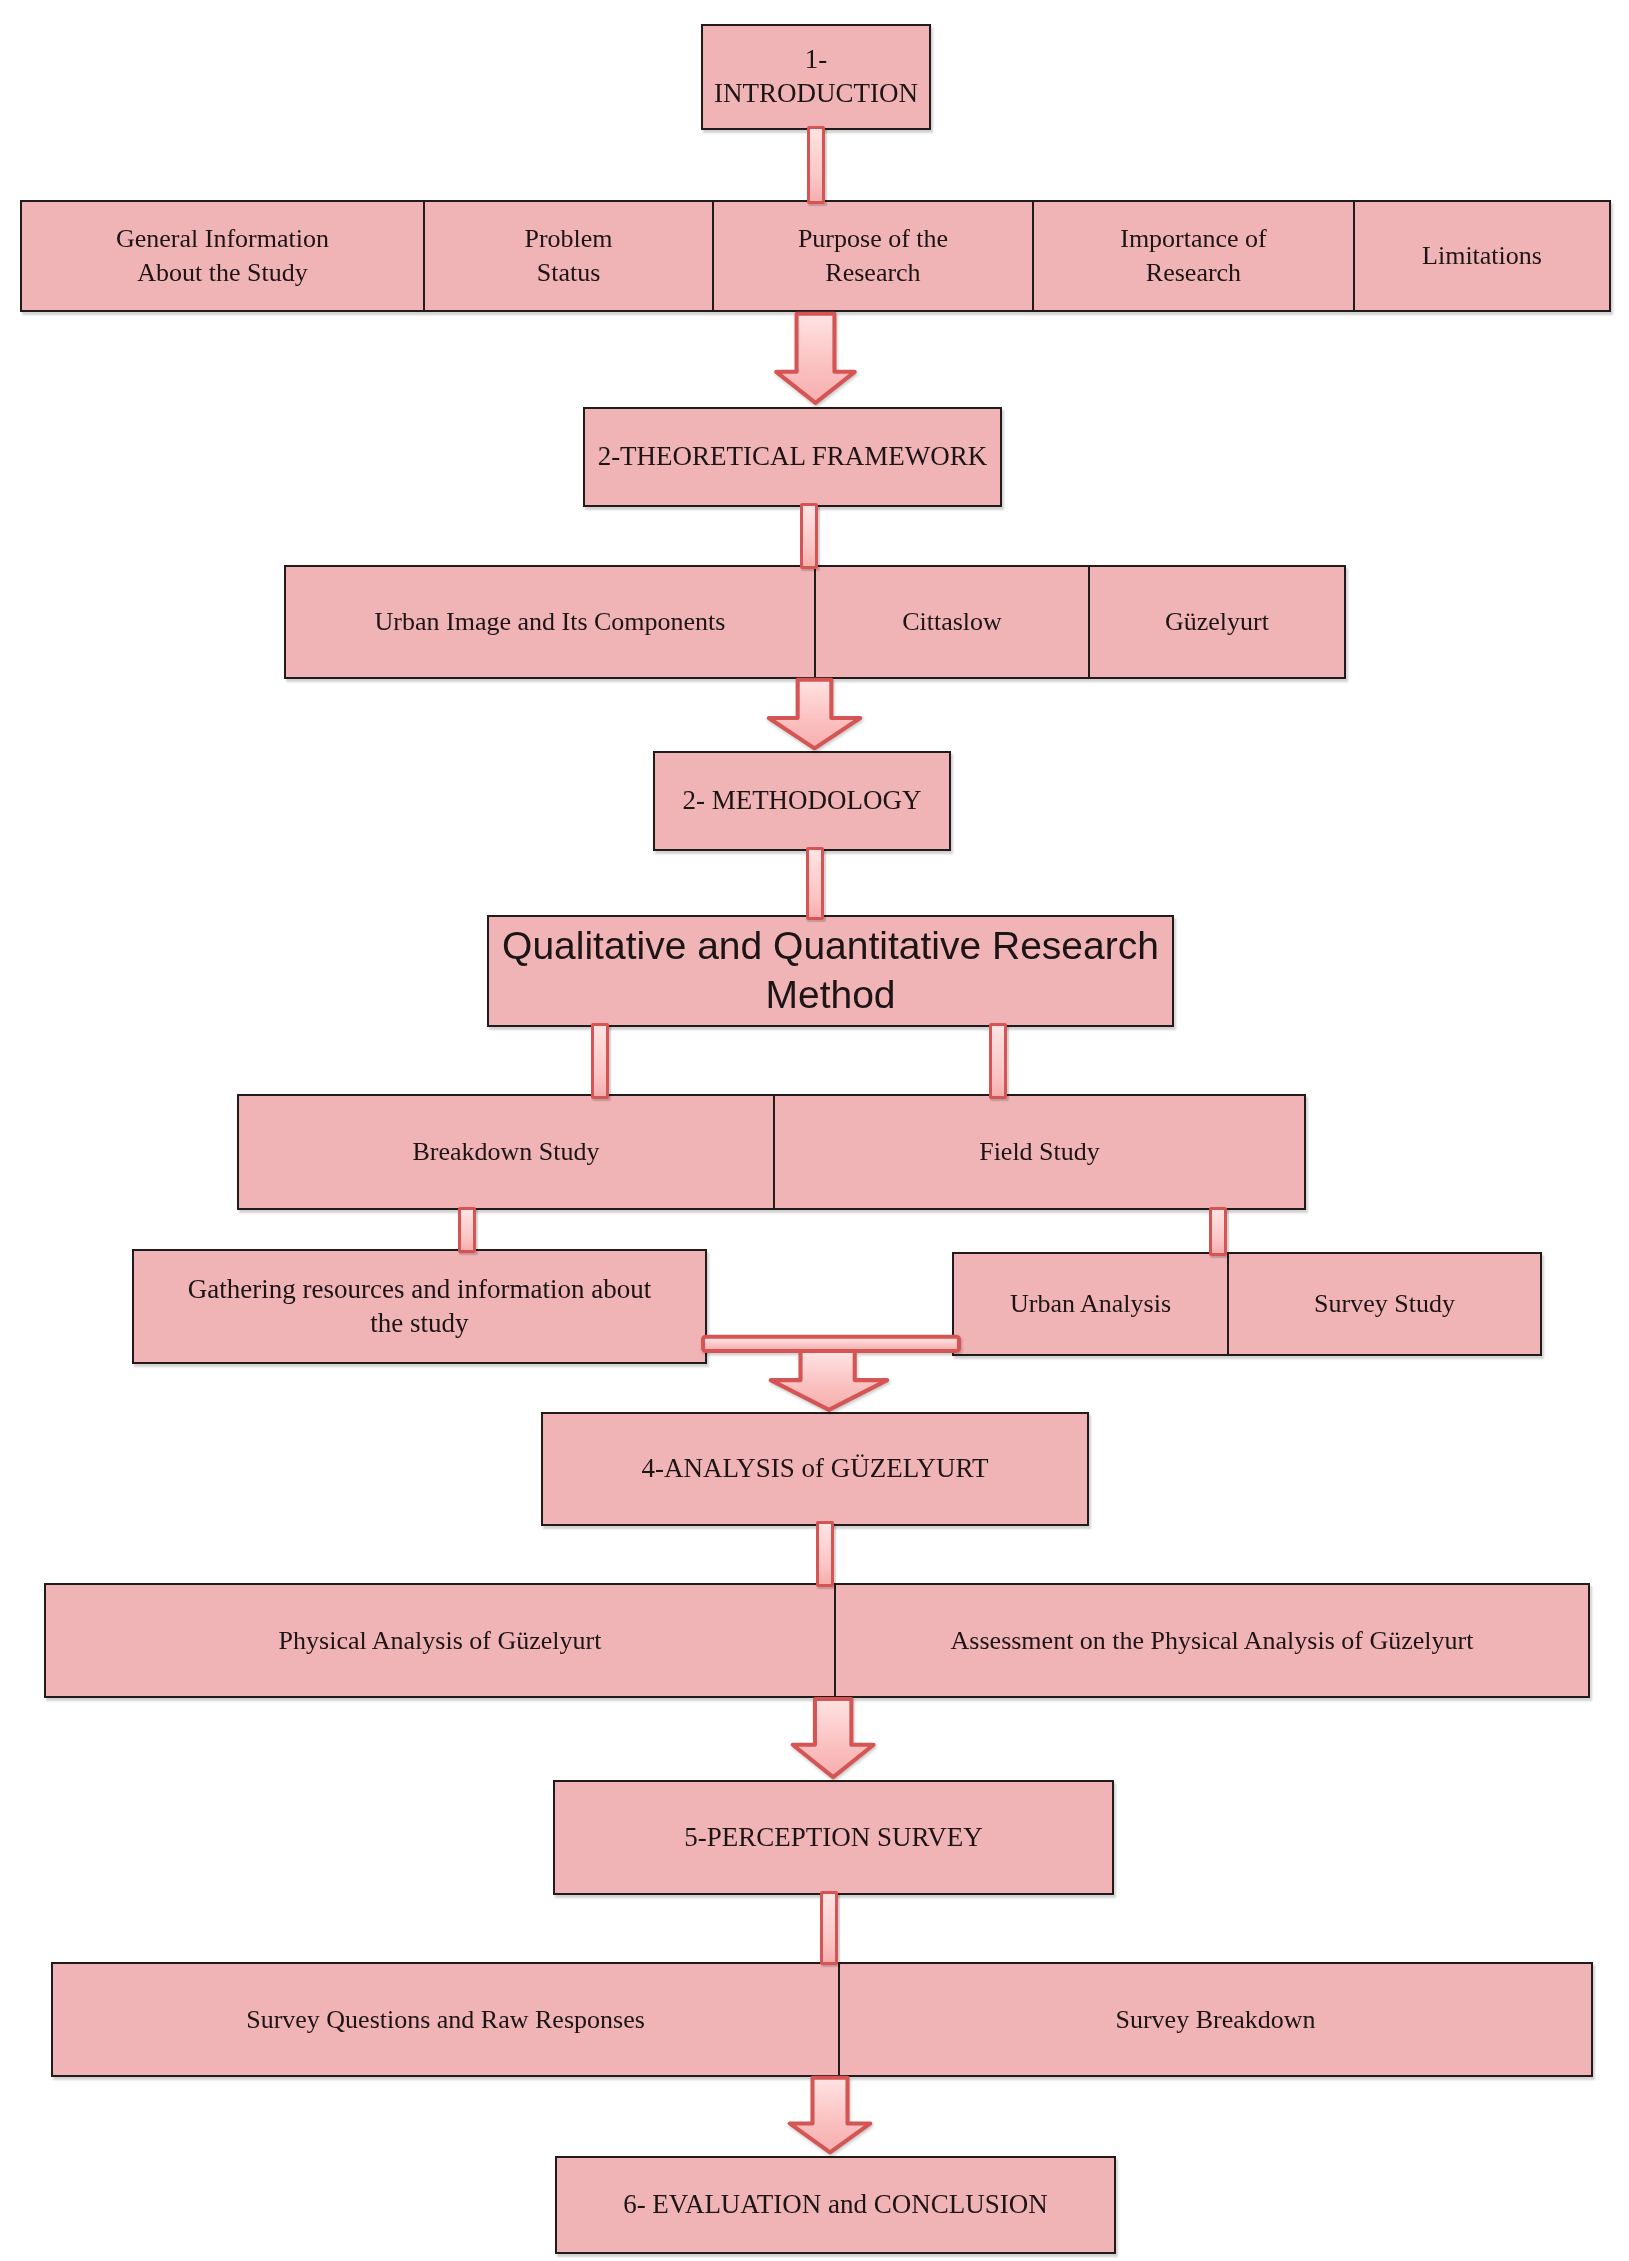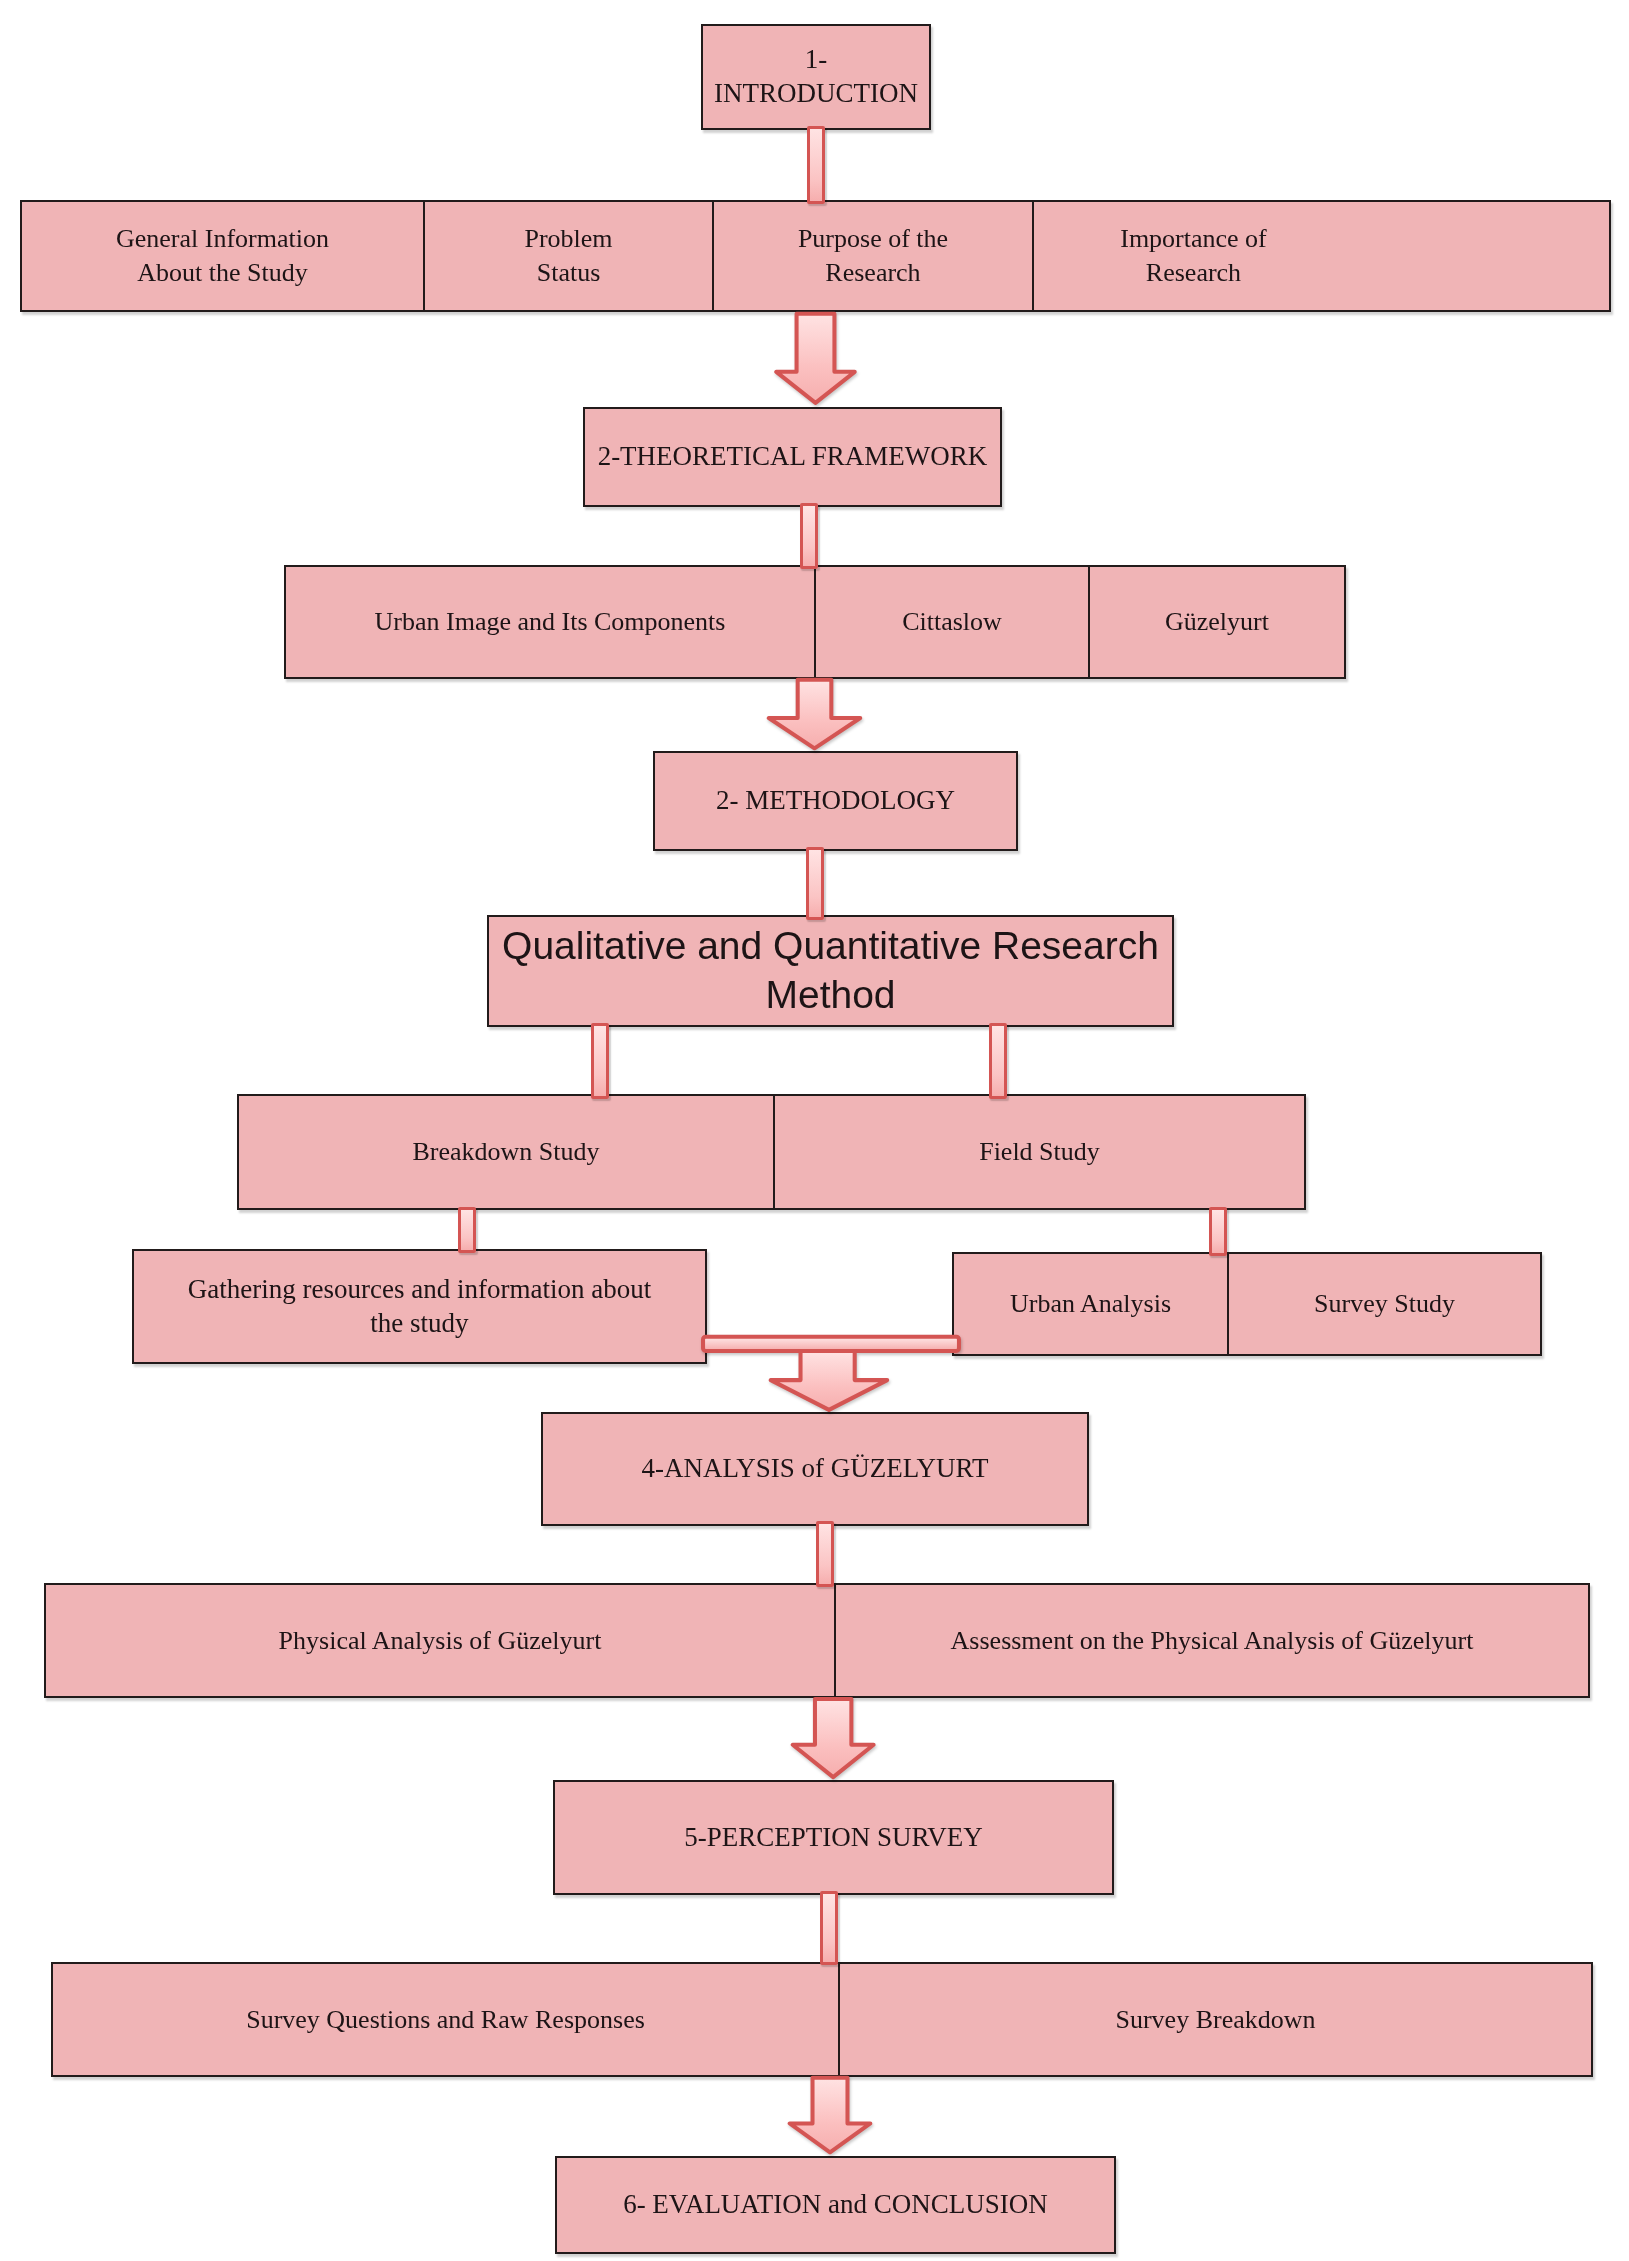--- a/index.html
+++ b/index.html
@@ -83,41 +83,42 @@
 
   <div class="row" style="left:20px;top:200px;width:1591px;height:112px;">
     <div class="cell" style="width:401px;">General Information
 About the Study</div>
     <div class="cell" style="width:289px;">Problem
 Status</div>
     <div class="cell" style="width:320px;">Purpose of the
 Research</div>
     <div class="cell" style="width:321px;">Importance of
 Research</div>
+    <div class="cell" style="flex:1;">Limitations</div>
   </div>
 
   <svg class="arrow-svg" style="left:768px;top:311px;" width="95" height="96" viewBox="0 0 140 142">
     <polygon points="42,4 98,4 98,90 128,90 70,136 12,90 42,90" fill="url(#agrad)" stroke="#d45553" stroke-width="6" stroke-linejoin="round"></polygon>
   </svg>
 
   <div class="node" style="left:583px;top:407px;width:419px;height:100px;">2-THEORETICAL FRAMEWORK</div>
 
   <div class="conn" style="left:800px;top:503px;height:66px;"></div>
 
   <div class="row" style="left:284px;top:565px;width:1062px;height:114px;">
     <div class="cell" style="width:528px;">Urban Image and Its Components</div>
     <div class="cell" style="width:274px;">Cittaslow</div>
     <div class="cell" style="flex:1;">Güzelyurt</div>
   </div>
 
   <svg class="arrow-svg" style="left:764px;top:677px;" width="101" height="74" viewBox="0 0 150 110">
     <polygon points="50,4 100,4 100,61 143,61 75,106 7,61 50,61" fill="url(#agrad)" stroke="#d45553" stroke-width="6" stroke-linejoin="round"></polygon>
   </svg>
 
-  <div class="node" style="left:653px;top:751px;width:365px;height:100px;text-align:right;">2- METHODOLOGY</div>
+  <div class="node" style="left:653px;top:751px;width:298px;height:100px;text-align:right;">2- METHODOLOGY</div>
 
   <div class="conn" style="left:806px;top:847px;height:73px;"></div>
 
   <div class="node sans" style="left:487px;top:915px;width:687px;height:112px;">Qualitative and Quantitative Research Method</div>
 
   <div class="conn" style="left:591px;top:1023px;height:76px;"></div>
   <div class="conn" style="left:989px;top:1023px;height:76px;"></div>
 
   <div class="row" style="left:237px;top:1094px;width:1069px;height:116px;">
     <div class="cell" style="width:534px;">Breakdown Study</div>

